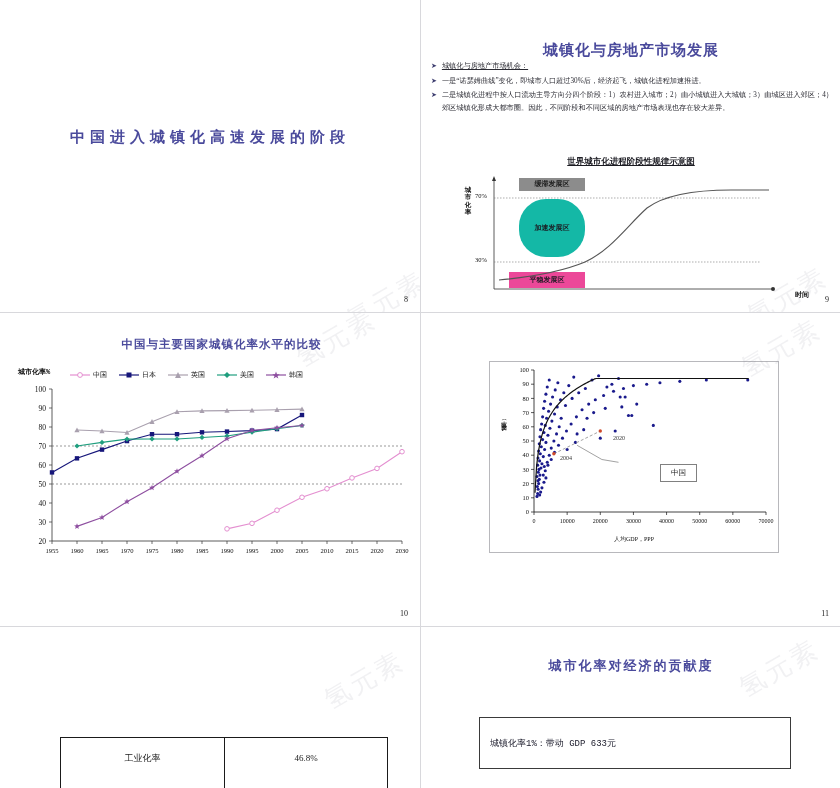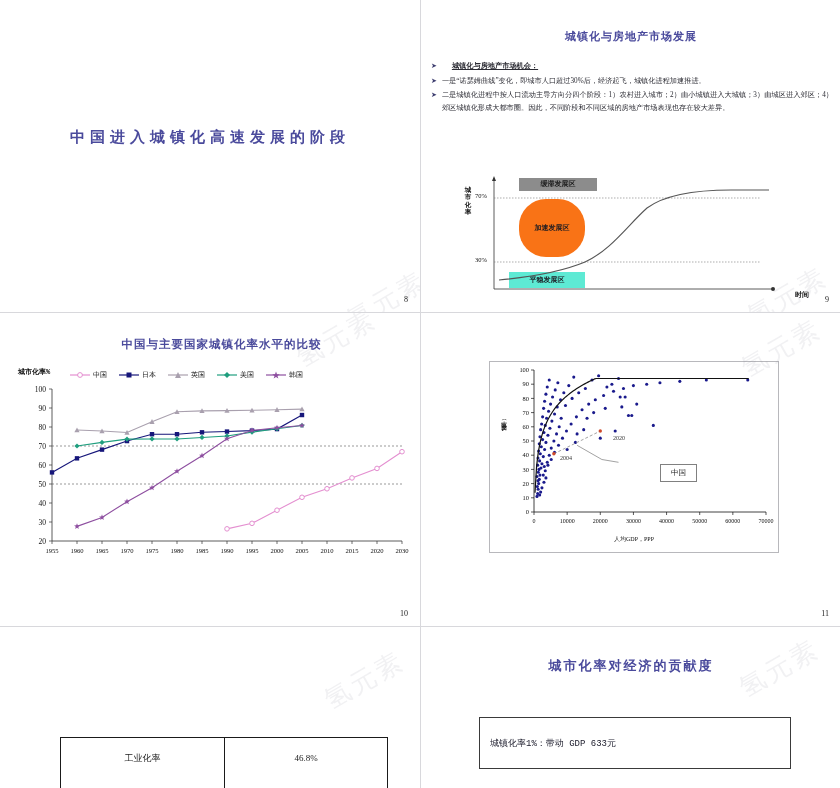--- a/index.html
+++ b/index.html
@@ -49,40 +49,40 @@
     letter-spacing: 3px;
   }
   
   #s8 .s8-title {
     top: 128px;
     font-size: 15px;
     letter-spacing: 5px;
   }
   
   #s9 .s9-title {
-    top: 29px;
-    font-size: 11px;
+    top: 41px;
+    font-size: 15px;
     letter-spacing: 1px;
   }
   #s9 .bullets {
     position: absolute;
     left: 10px; right: 8px; top: 60px;
     font-family: "Liberation Serif", "DejaVu Serif", serif;
     font-size: 7.2px;
     line-height: 1.75;
     color: #2b2b33;
   }
   #s9 .bullet {
     display: flex;
     gap: 5px;
     margin-bottom: 2px;
   }
   #s9 .bmark { color: #3c3c6e; flex: 0 0 auto; font-size: 7px; }
   #s9 .btext { flex: 1 1 auto; text-align: justify; }
-  #s9 .b0 .btext { font-weight: bold; text-decoration: underline; margin-left: 10px; }
+  #s9 .b0 .btext { font-weight: normal; text-decoration: underline; }
   #s9 .chart-title {
     position: absolute;
     top: 156px; left: 0; right: 0;
     text-align: center;
     font-size: 8.5px;
     font-weight: bold;
     color: #1b1b22;
     text-decoration: underline;
     font-family: "Liberation Serif", serif;
   }
@@ -105,23 +105,23 @@
   #s9 .zone {
     position: absolute;
     font-size: 7px;
     font-weight: bold;
     color: #1b1b22;
     text-align: center;
     line-height: 1;
     display: flex; align-items: center; justify-content: center;
     font-family: "Liberation Serif", serif;
   }
-  #s9 .zone-slow { left: 58px; top: 6px; width: 78px; height: 13px; background: #8c8c8c; color: #1a1a1a; }
-  #s9 .zone-fast { left: 58px; top: 27px; width: 66px; height: 58px; background: #f97316; border-radius: 27px; }
-  #s9 .zone-steady { left: 48px; top: 100px; width: 76px; height: 16px; background: #5eead4; }
+  #s9 .zone-slow { left: 58px; top: 6px; width: 66px; height: 13px; background: #8c8c8c; color: #1a1a1a; }
+  #s9 .zone-fast { left: 58px; top: 27px; width: 66px; height: 58px; background: #14b8a6; border-radius: 27px; }
+  #s9 .zone-steady { left: 48px; top: 100px; width: 76px; height: 16px; background: #ec4899; }
   #s9 .timelab {
     position: absolute; right: 2px; bottom: -3px;
     font-size: 7px; font-weight: bold; color: #111;
     font-family: "Liberation Serif", serif;
     padding-left: 9px;
   }
   
   #s10 .s10-title { top: 24px; font-size: 11.5px; letter-spacing: 1px; padding-left: 23px; }
   #s10 .ylab-10 {
     position: absolute; left: 18px; top: 54px;
@@ -221,20 +221,21 @@
       <div class="bullet">
         <span class="bmark">➤</span>
         <span class="btext">一是“诺瑟姆曲线”变化，即城市人口超过30%后，经济起飞，城镇化进程加速推进。</span>
       </div>
       <div class="bullet">
         <span class="bmark">➤</span>
         <span class="btext">二是城镇化进程中按人口流动主导方向分四个阶段：1）农村进入城市；2）由小城镇进入大城镇；3）由城区进入郊区；4）郊区城镇化形成大都市圈。因此，不同阶段和不同区域的房地产市场表现也存在较大差异。</span>
       </div>
     </div>
 
+    <div class="chart-title">世界城市化进程阶段性规律示意图</div>
 
     <div class="scurve-wrap">
       <div class="ylab">城市化率</div>
       <div class="tick70">70%</div>
       <div class="tick30">30%</div>
 
       <div class="zone zone-slow">缓滞发展区</div>
       <div class="zone zone-fast">加速发展区</div>
       <div class="zone zone-steady">平稳发展区</div>
 

